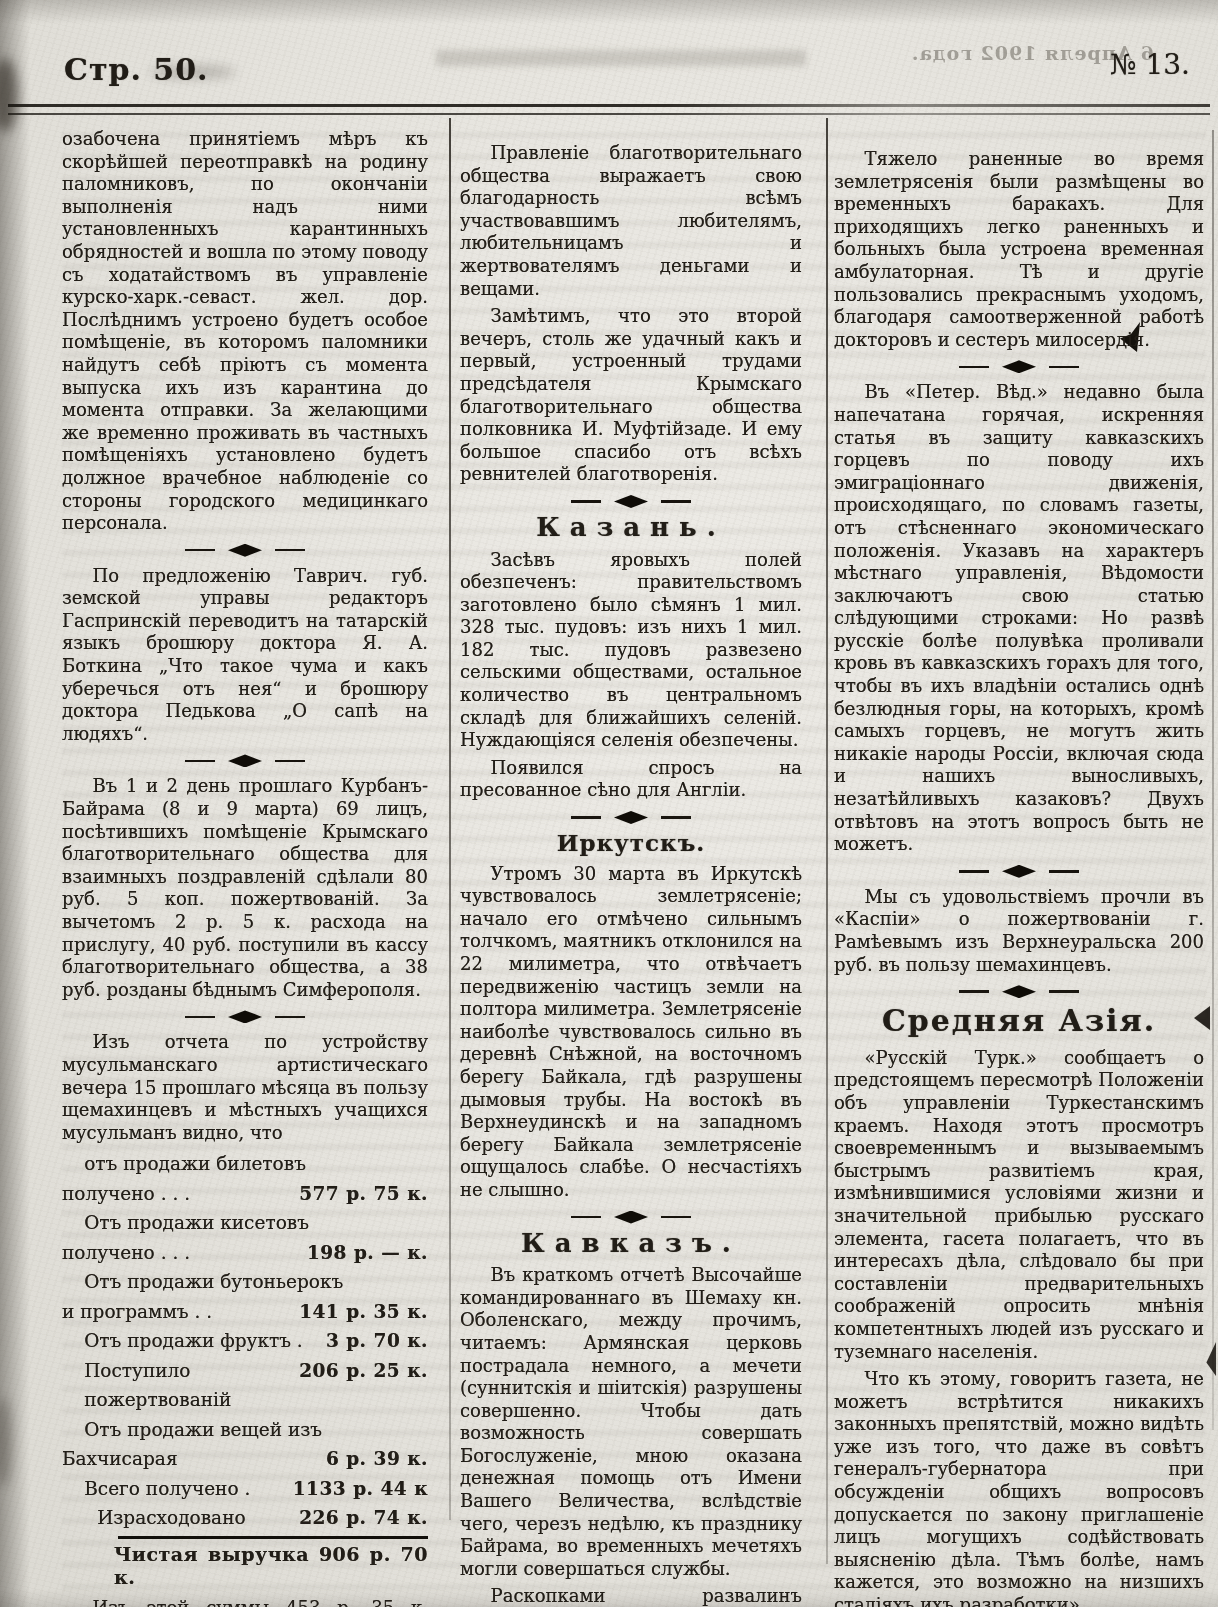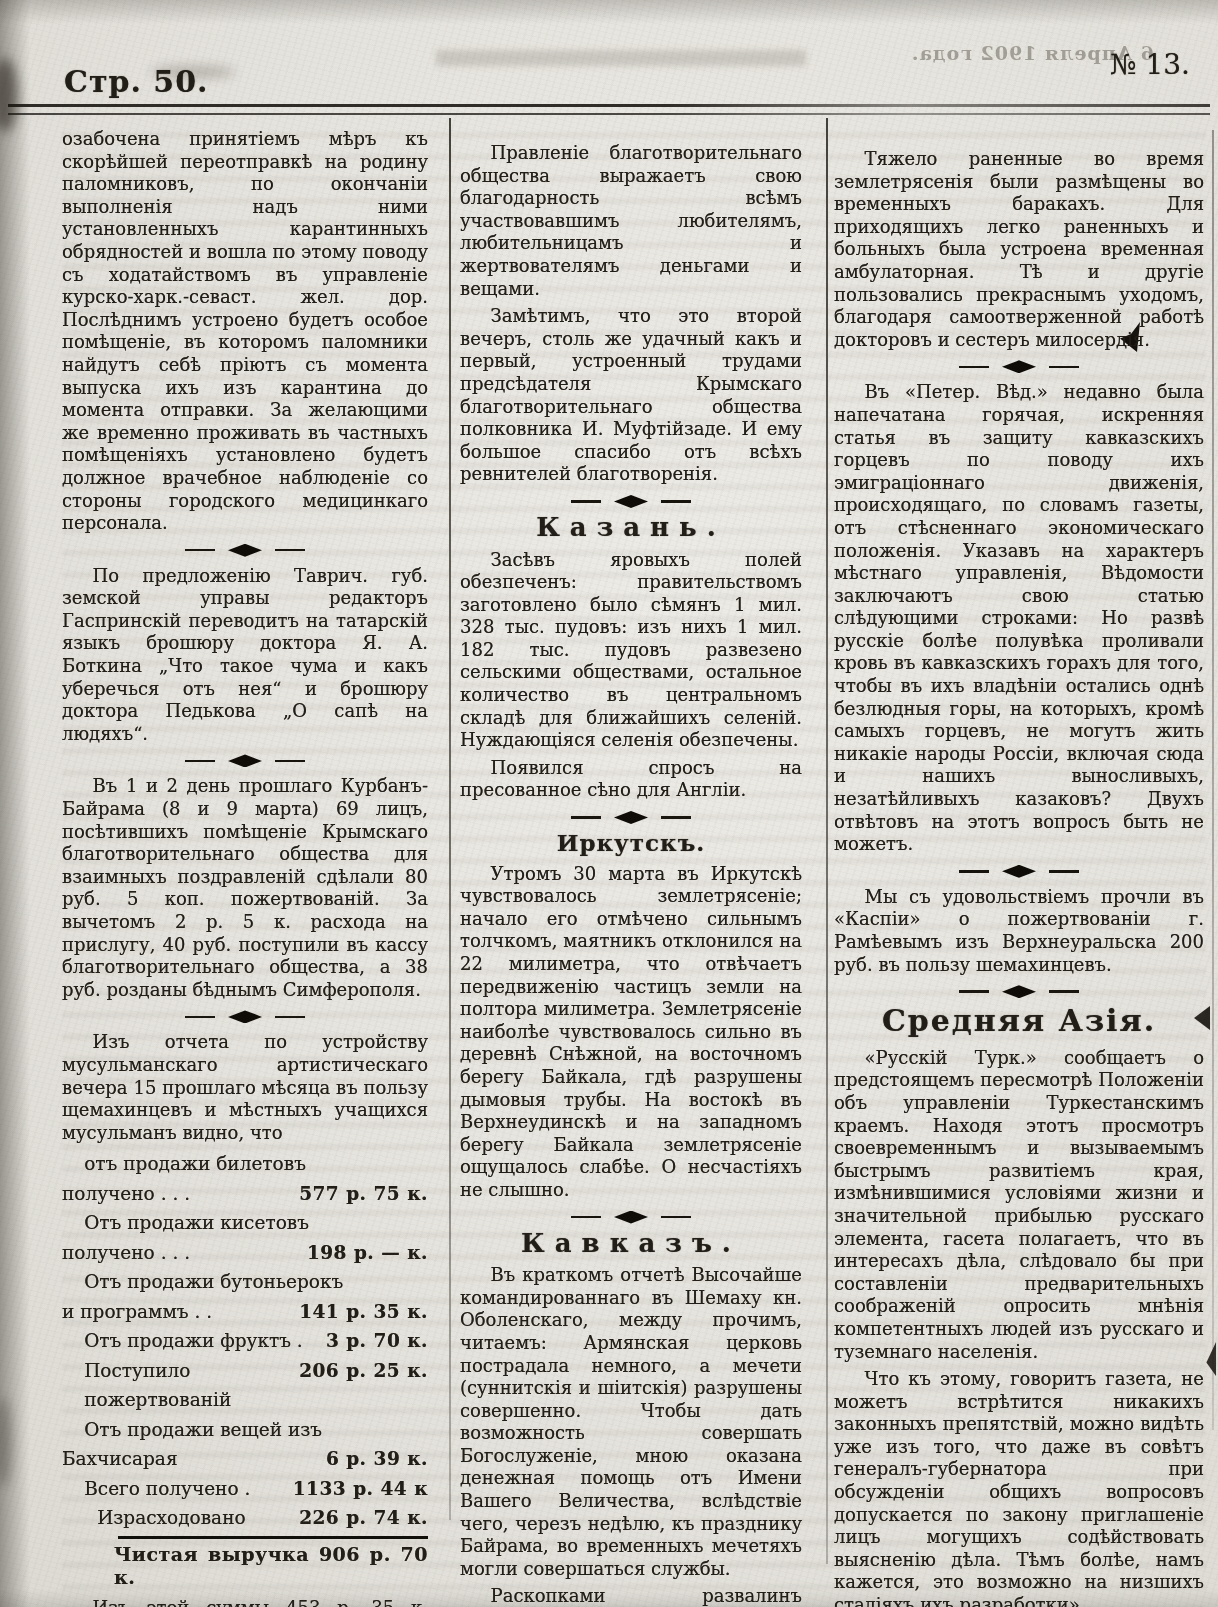--- a/index.html
+++ b/index.html
@@ -34,21 +34,21 @@
   .ink.a3{right:2px;top:1342px;width:12px;height:34px;
     clip-path:polygon(100% 0,100% 100%,20% 60%);opacity:.85;}
   .ghost-mast{position:absolute;top:50px;left:436px;width:370px;height:16px;
     background:rgba(72,65,54,.18);filter:blur(3px);}
   .ghost-date{position:absolute;top:42px;right:64px;
     transform:scaleX(-1);font-size:19px;font-weight:bold;
     color:rgba(70,64,56,.42);filter:blur(.5px);letter-spacing:1px;}
   
   .header{position:absolute;top:46px;left:0;width:100%;height:64px;}
   .page-label{position:absolute;left:64px;top:6px;font-size:30px;font-weight:bold;
-    letter-spacing:1px;text-shadow:0 0 1px rgba(25,20,14,.6);margin-top:12px;}
+    letter-spacing:1px;text-shadow:0 0 1px rgba(25,20,14,.6);}
   .masthead{position:absolute;left:50%;transform:translateX(-50%);top:10px;
     font-size:29px;font-weight:bold;letter-spacing:7px;white-space:nowrap;
     text-shadow:0 0 1px rgba(25,20,14,.55);}
   .issue{position:absolute;right:28px;top:2px;font-size:28px;font-weight:normal;
     text-shadow:0 0 1px rgba(25,20,14,.6);}
   .top-rule{position:absolute;left:8px;right:8px;
     background:linear-gradient(90deg, rgba(22,19,14,.88) 0 55%, rgba(22,19,14,.45) 75%, rgba(22,19,14,.8));}
   .top-rule.r1{top:104px;height:2.5px;}
   .top-rule.r2{top:113px;height:1.5px;opacity:.85;}
   

